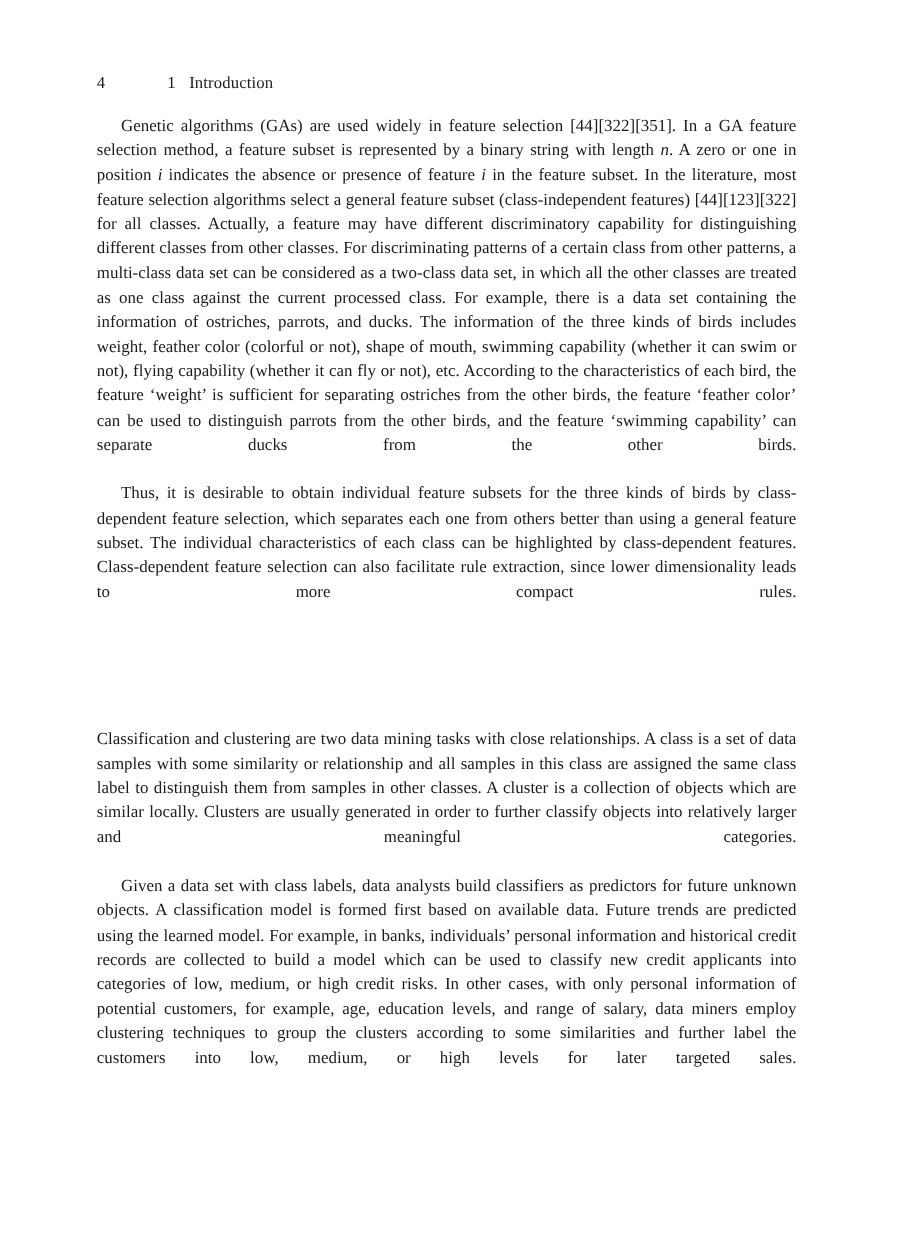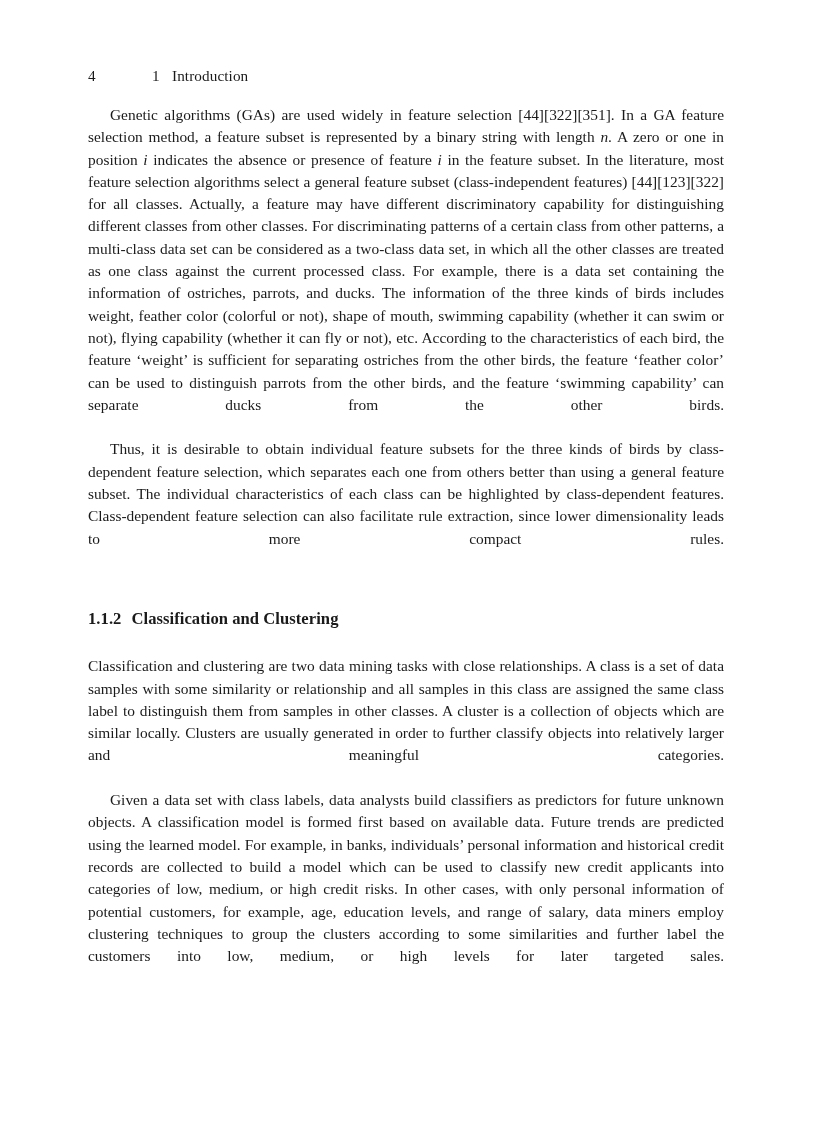--- a/index.html
+++ b/index.html
@@ -57,20 +57,21 @@
     text-align: justify;
     text-justify: inter-word;
     text-indent: 22px;
     hyphens: none;
     -webkit-hyphens: none;
     letter-spacing: 0.01px;
     word-spacing: 0.1px;
   }
   p.body.noindent {
     text-indent: 0;
+    margin-top: 28px;
   }
   p.body.cont {
     text-indent: 0;
   }
   
   p.body::after {
     content: "";
     display: inline-block;
     width: 100%;
   }
@@ -102,21 +103,20 @@
 
   <div class="textblock">
 
 
     <p class="body"><span>Genetic algorithms (GAs) are used widely in feature selection [44][322][351]. In a GA feature selection method, a feature subset is represented by a binary string with length </span><em class="mathvar">n</em><span>. A zero or one in position </span><em class="mathvar">i</em><span> indicates the absence or presence of feature </span><em class="mathvar">i</em><span> in the feature subset. In the literature, most feature selection algorithms select a general feature subset (class-independent features) [44][123][322] for all classes. Actually, a feature may have different discriminatory capability for distinguishing different classes from other classes. For discriminating patterns of a certain class from other patterns, a multi-class data set can be considered as a two-class data set, in which all the other classes are treated as one class against the current processed class. For example, there is a data set containing the information of ostriches, parrots, and ducks. The information of the three kinds of birds includes weight, feather color (colorful or not), shape of mouth, swimming capability (whether it can swim or not), flying capability (whether it can fly or not), etc. According to the characteristics of each bird, the feature ‘weight’ is sufficient for separating ostriches from the other birds, the feature ‘feather color’ can be used to distinguish parrots from the other birds, and the feature ‘swimming capability’ can separate ducks from the other birds.</span></p>
 
     <p class="body">Thus, it is desirable to obtain individual feature subsets for the three kinds of birds by class-dependent feature selection, which separates each one from others better than using a general feature subset. The individual characteristics of each class can be highlighted by class-dependent features. Class-dependent feature selection can also facilitate rule extraction, since lower dimensionality leads to more compact rules.</p>
 
     <div class="gap-before-head"></div>
 
-    <h2 class="section-head"><span class="secnum">1.1.2</span><span>Classification and Clustering</span></h2>
 
     <div class="gap-after-head"></div>
 
     <p class="body noindent">Classification and clustering are two data mining tasks with close relationships. A class is a set of data samples with some similarity or relationship and all samples in this class are assigned the same class label to distinguish them from samples in other classes. A cluster is a collection of objects which are similar locally. Clusters are usually generated in order to further classify objects into relatively larger and meaningful categories.</p>
 
     <p class="body">Given a data set with class labels, data analysts build classifiers as predictors for future unknown objects. A classification model is formed first based on available data. Future trends are predicted using the learned model. For example, in banks, individuals’ personal information and historical credit records are collected to build a model which can be used to classify new credit applicants into categories of low, medium, or high credit risks. In other cases, with only personal information of potential customers, for example, age, education levels, and range of salary, data miners employ clustering techniques to group the clusters according to some similarities and further label the customers into low, medium, or high levels for later targeted sales.</p>
 
   </div>
 </div>
 

